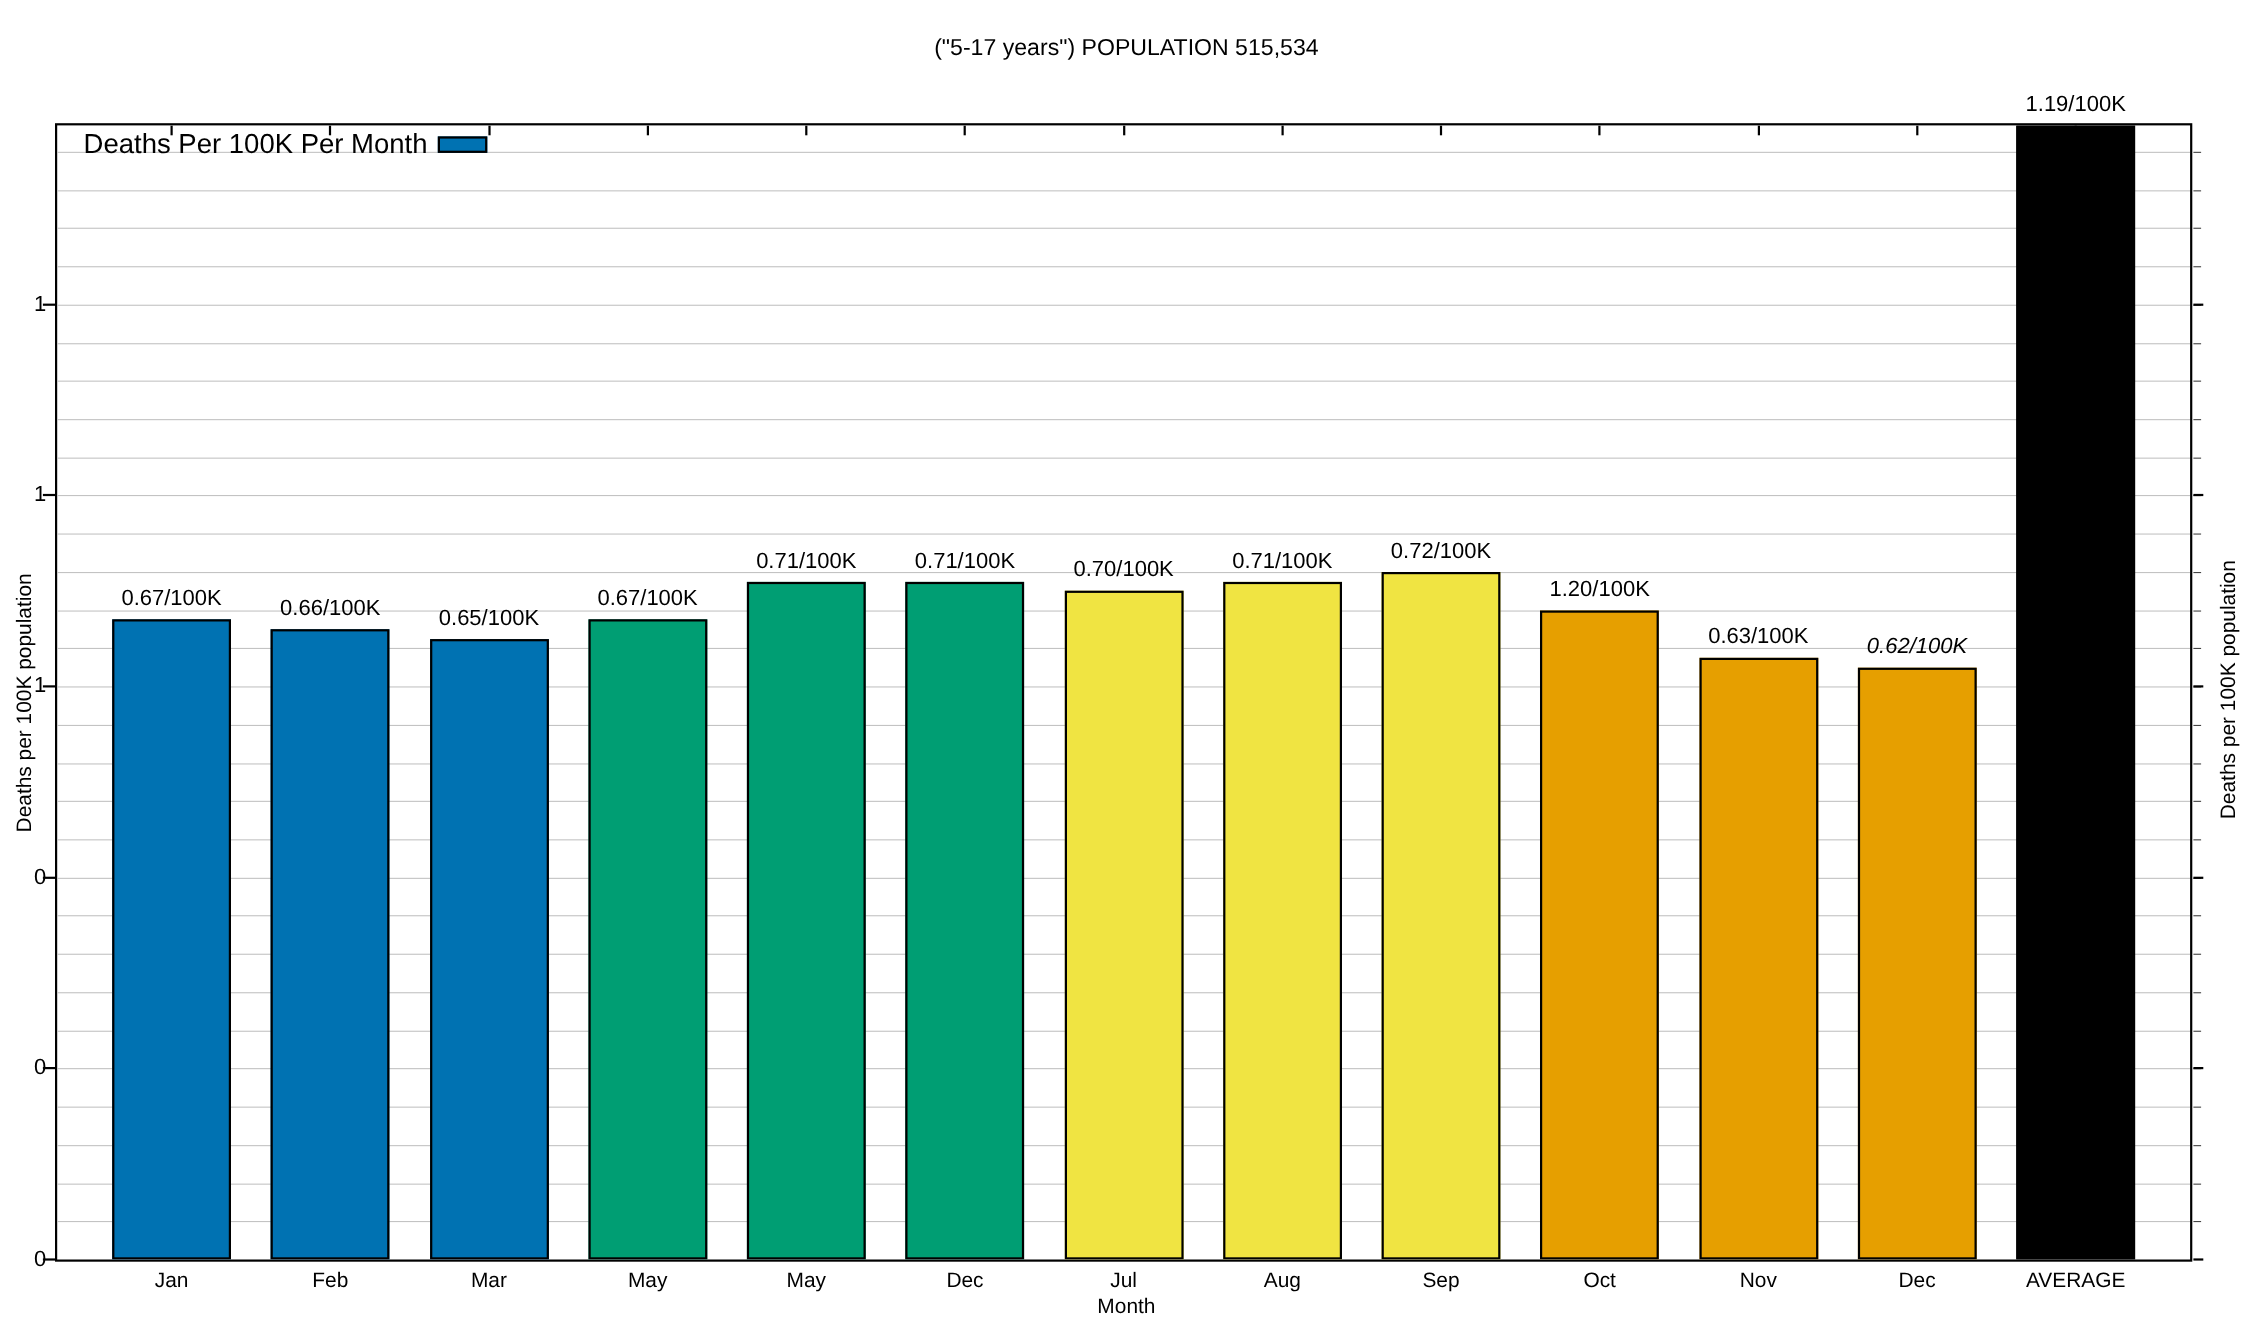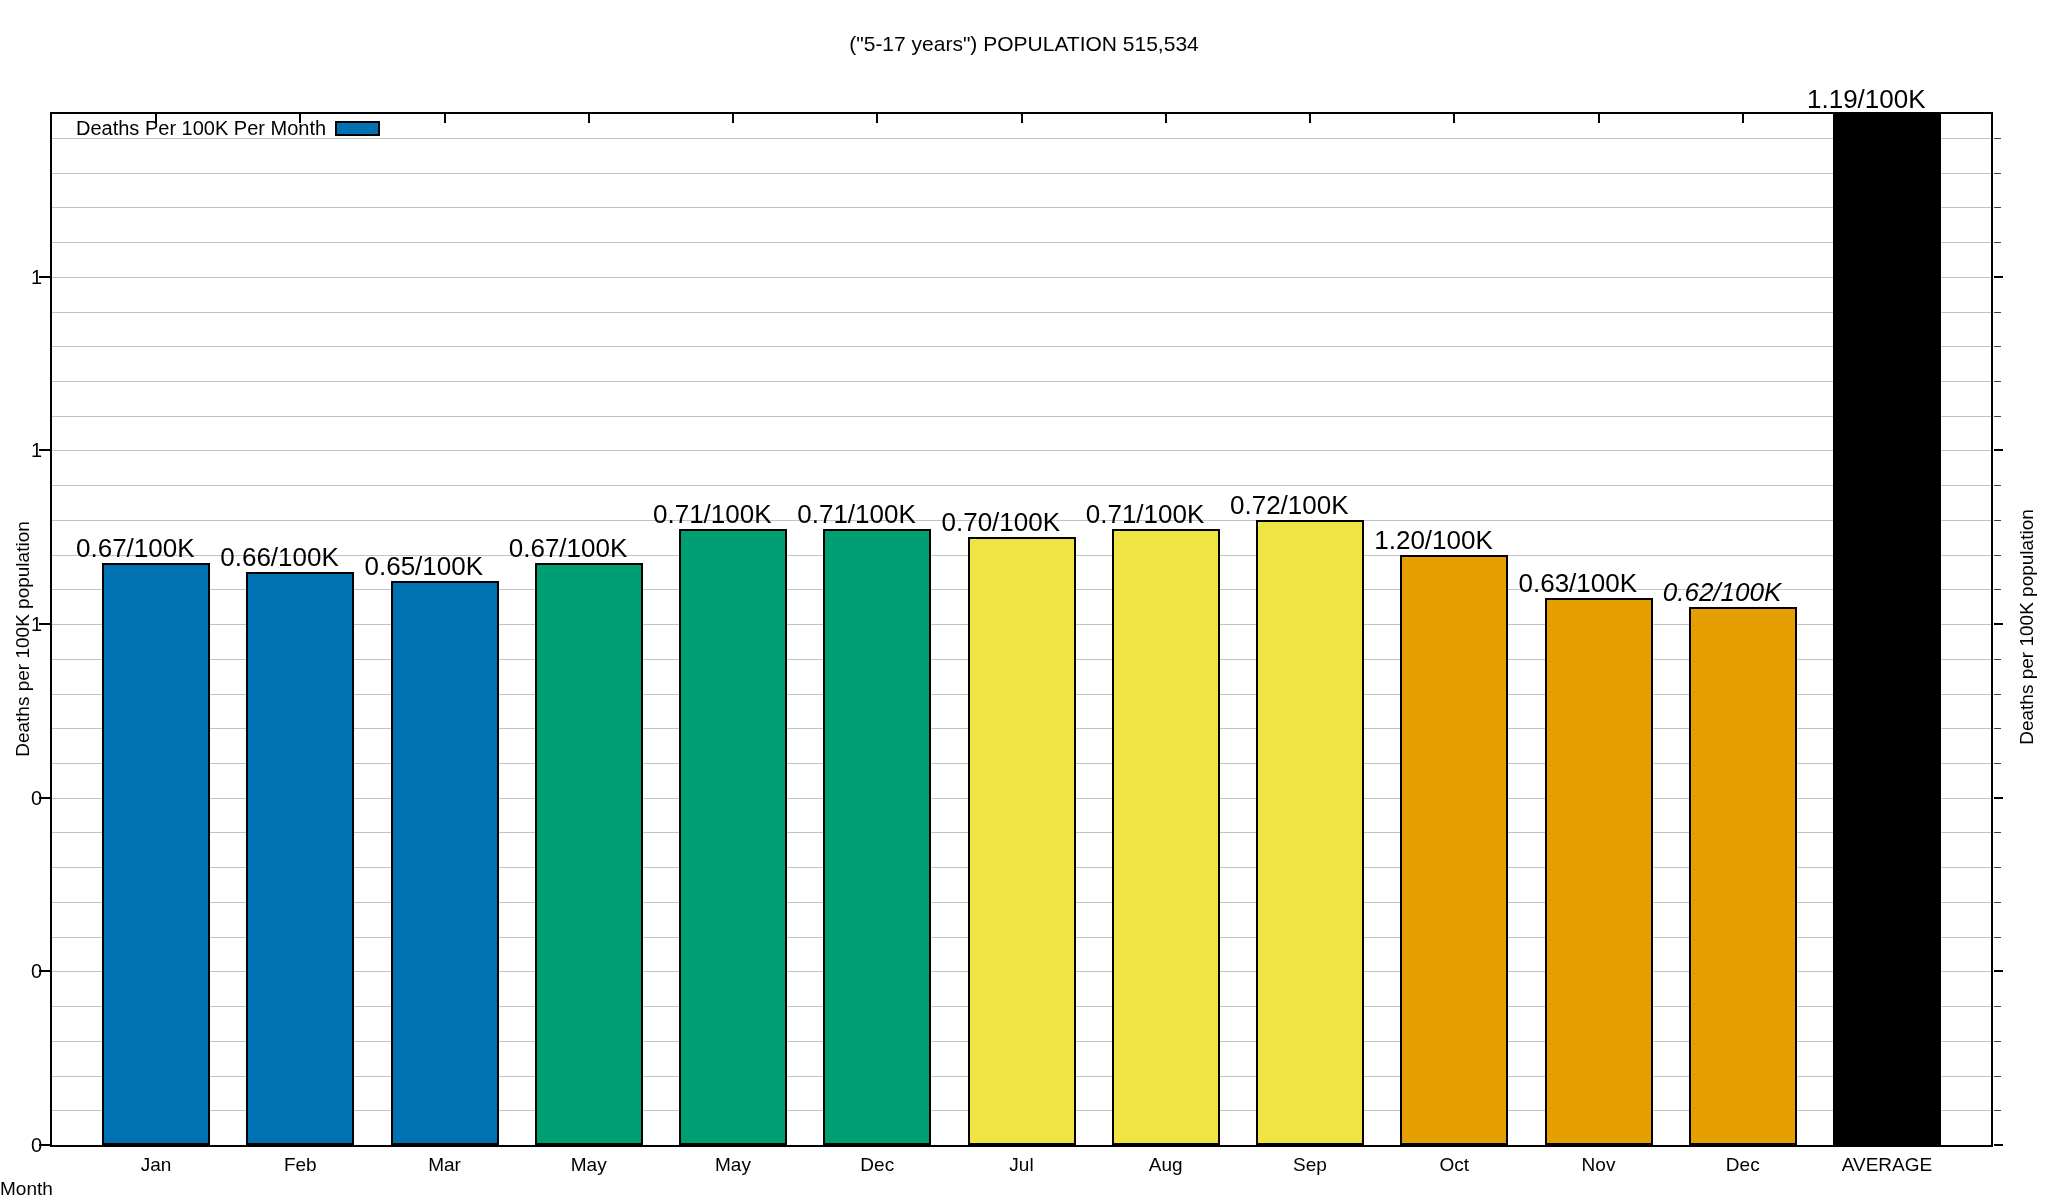--- a/index.html
+++ b/index.html
@@ -23,31 +23,31 @@
   .top-tick { position:absolute; top:0; width:2px; height:9px; background:#000; }
 
   .ytick-label { position:absolute; left:0; width:42px; text-align:right;
                  font-size:20px; transform:translateY(-50%); }
   .ytick-mark-left  { position:absolute; width:11px; height:2px; background:#000; left:39px; }
   .ytick-mark-right { position:absolute; width:9px; height:2px; background:#000; left:1994px; }
   .ytick-minor-right{ position:absolute; width:7px; height:1px; background:#444; left:1994px; }
 
   .xcat-label { position:absolute; top:1154px; width:140px; text-align:center;
                 font-size:19px; transform:translateX(-50%); }
-  .value-label { position:absolute; width:160px; text-align:left; font-size:26px;
+  .value-label { position:absolute; width:160px; text-align:center; font-size:20px;
                  transform:translateX(-50%); white-space:nowrap; }
 
   #ylabel-left { position:absolute; left:-97px; top:628px; width:240px; text-align:center;
                  font-size:19px; transform:rotate(-90deg); transform-origin:center; }
   #ylabel-right{ position:absolute; left:1907px; top:616px; width:240px; text-align:center;
                  font-size:19px; transform:rotate(-90deg); transform-origin:center; }
-  #xlabel { position:absolute; top:1178px; width:2048px; text-align:left; font-size:19px; }
+  #xlabel { position:absolute; top:1178px; width:2048px; text-align:center; font-size:19px; }
 
   #legend { position:absolute; left:76px; top:117px; display:flex; align-items:center; gap:9px; }
-  #legend-label { font-size:20px; }
+  #legend-label { font-size:25px; }
   #legend-swatch { width:45px; height:15px; background:#0072B2; border:2px solid #000; }
 </style>
 </head>
 <body>
 
 <div id="page">
 
   <div class="title-line" id="title2">("5-17 years") POPULATION 515,534</div>
 
   <div id="plot">

